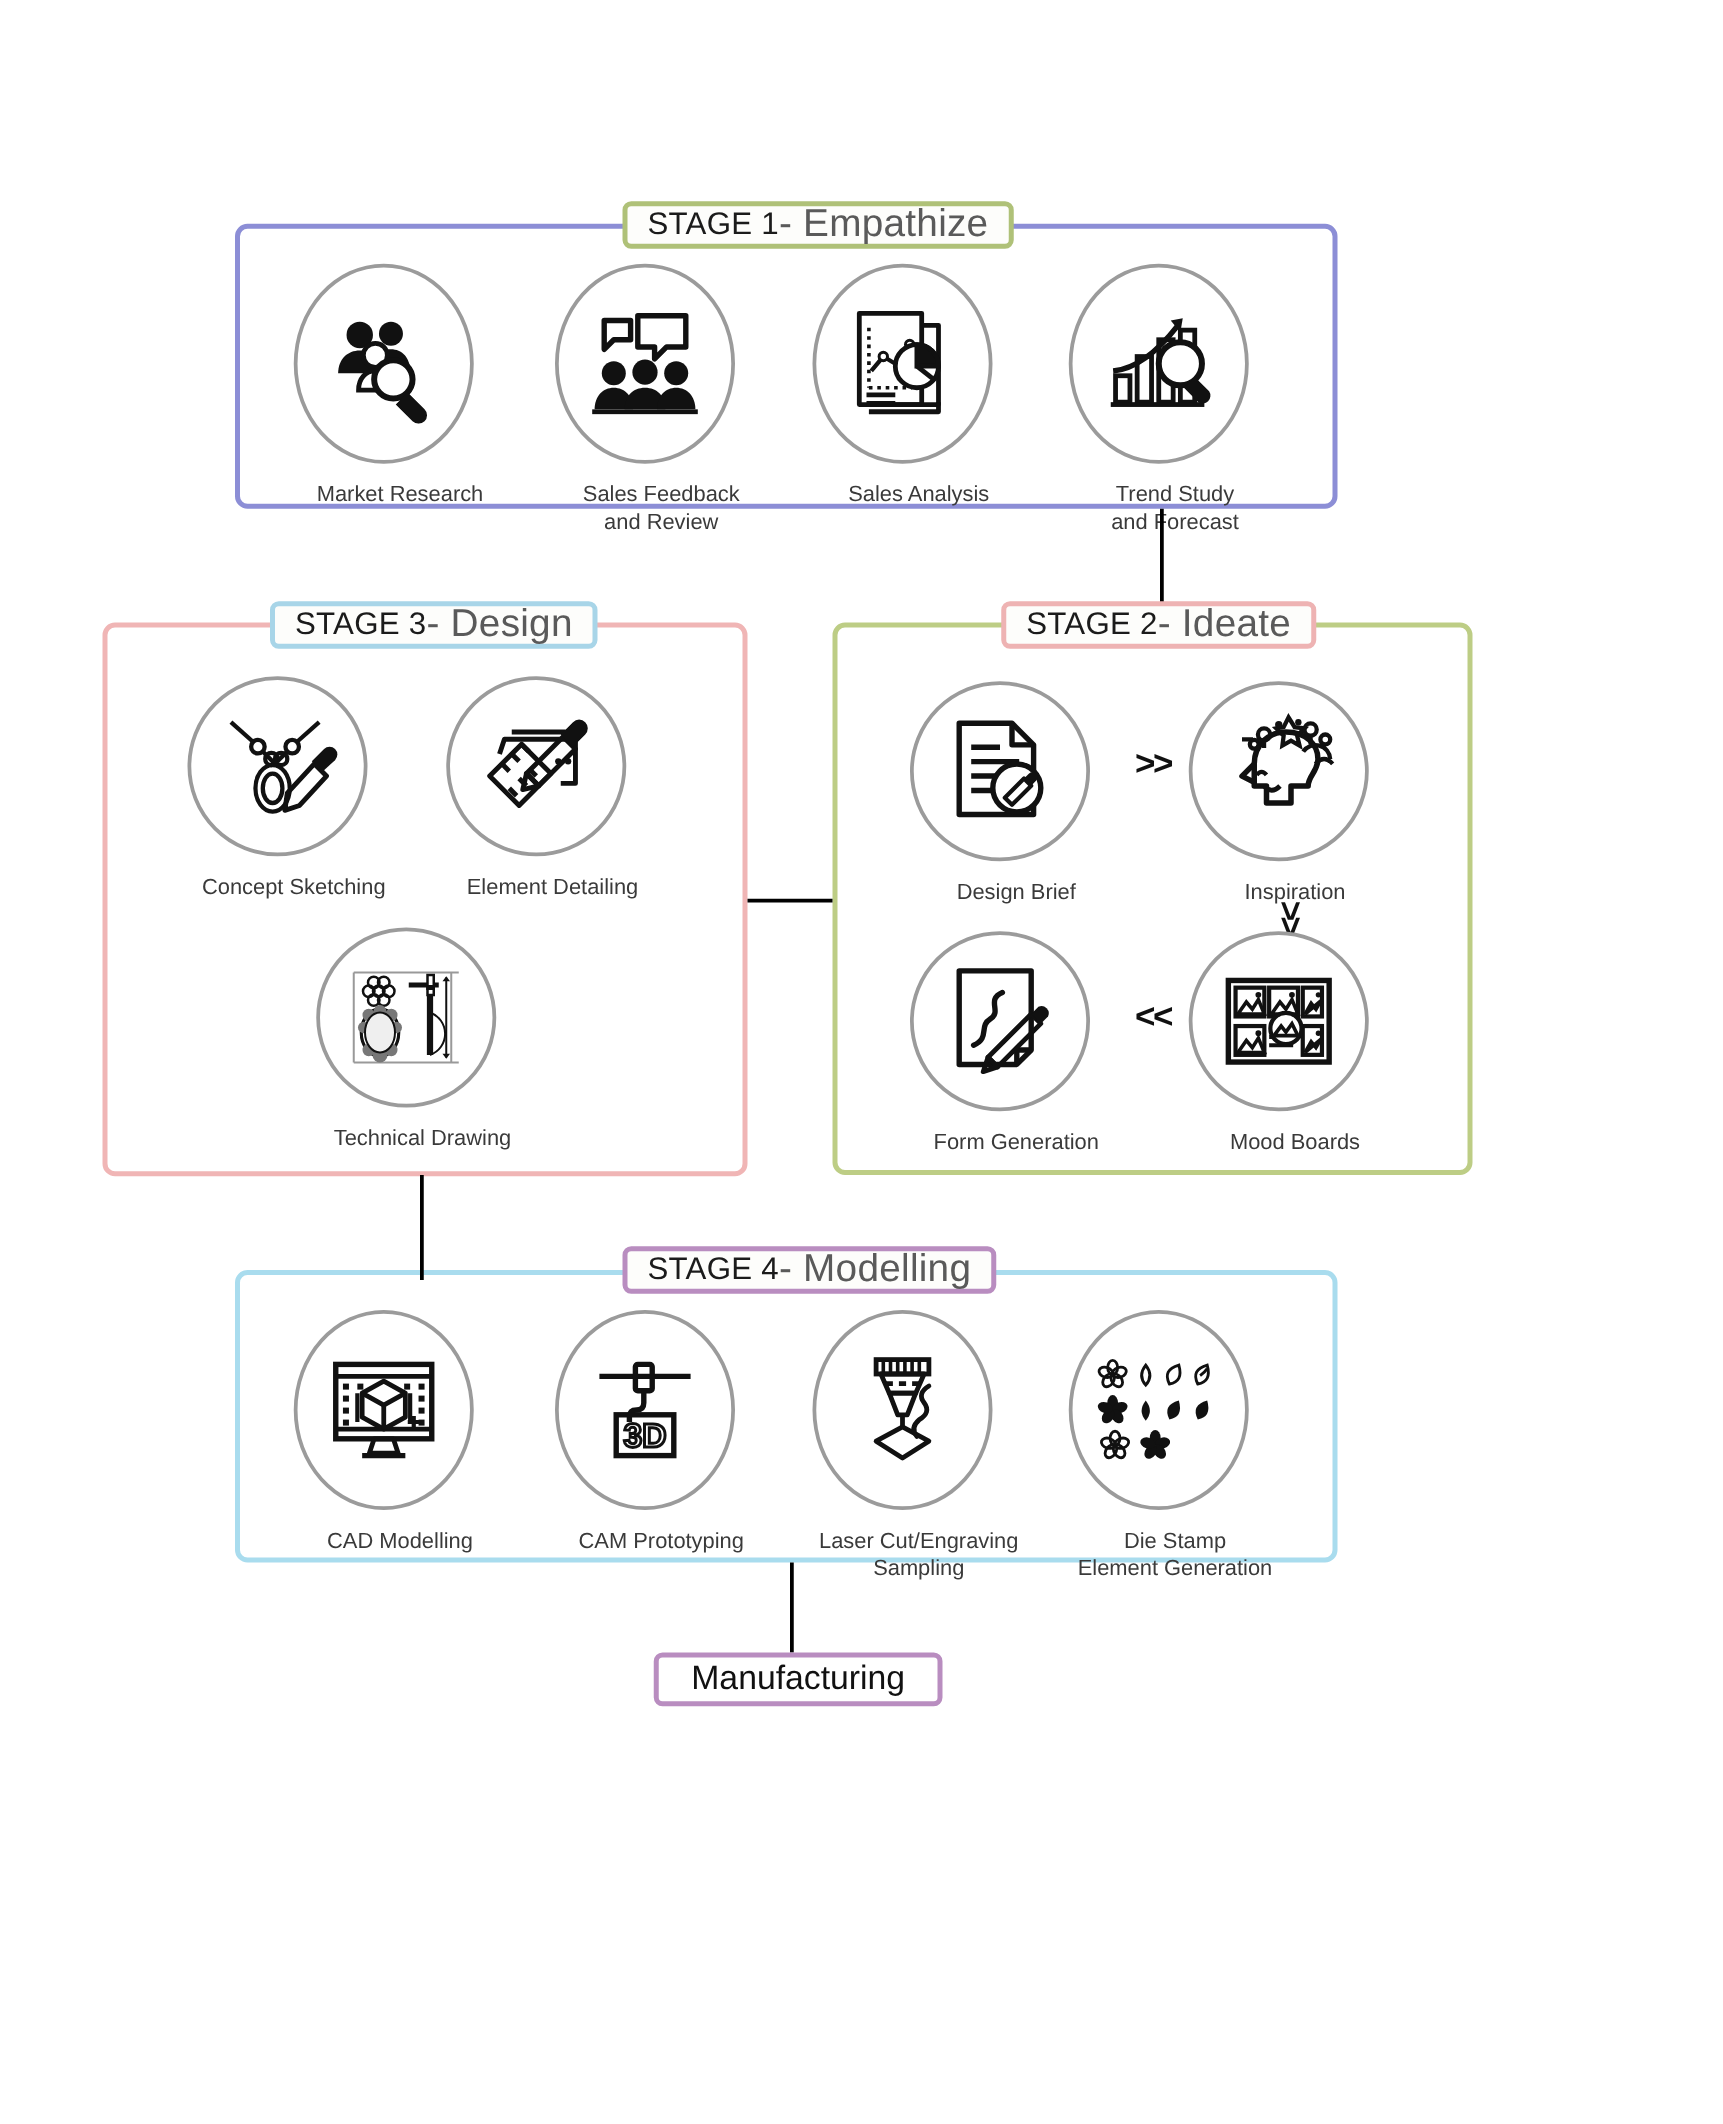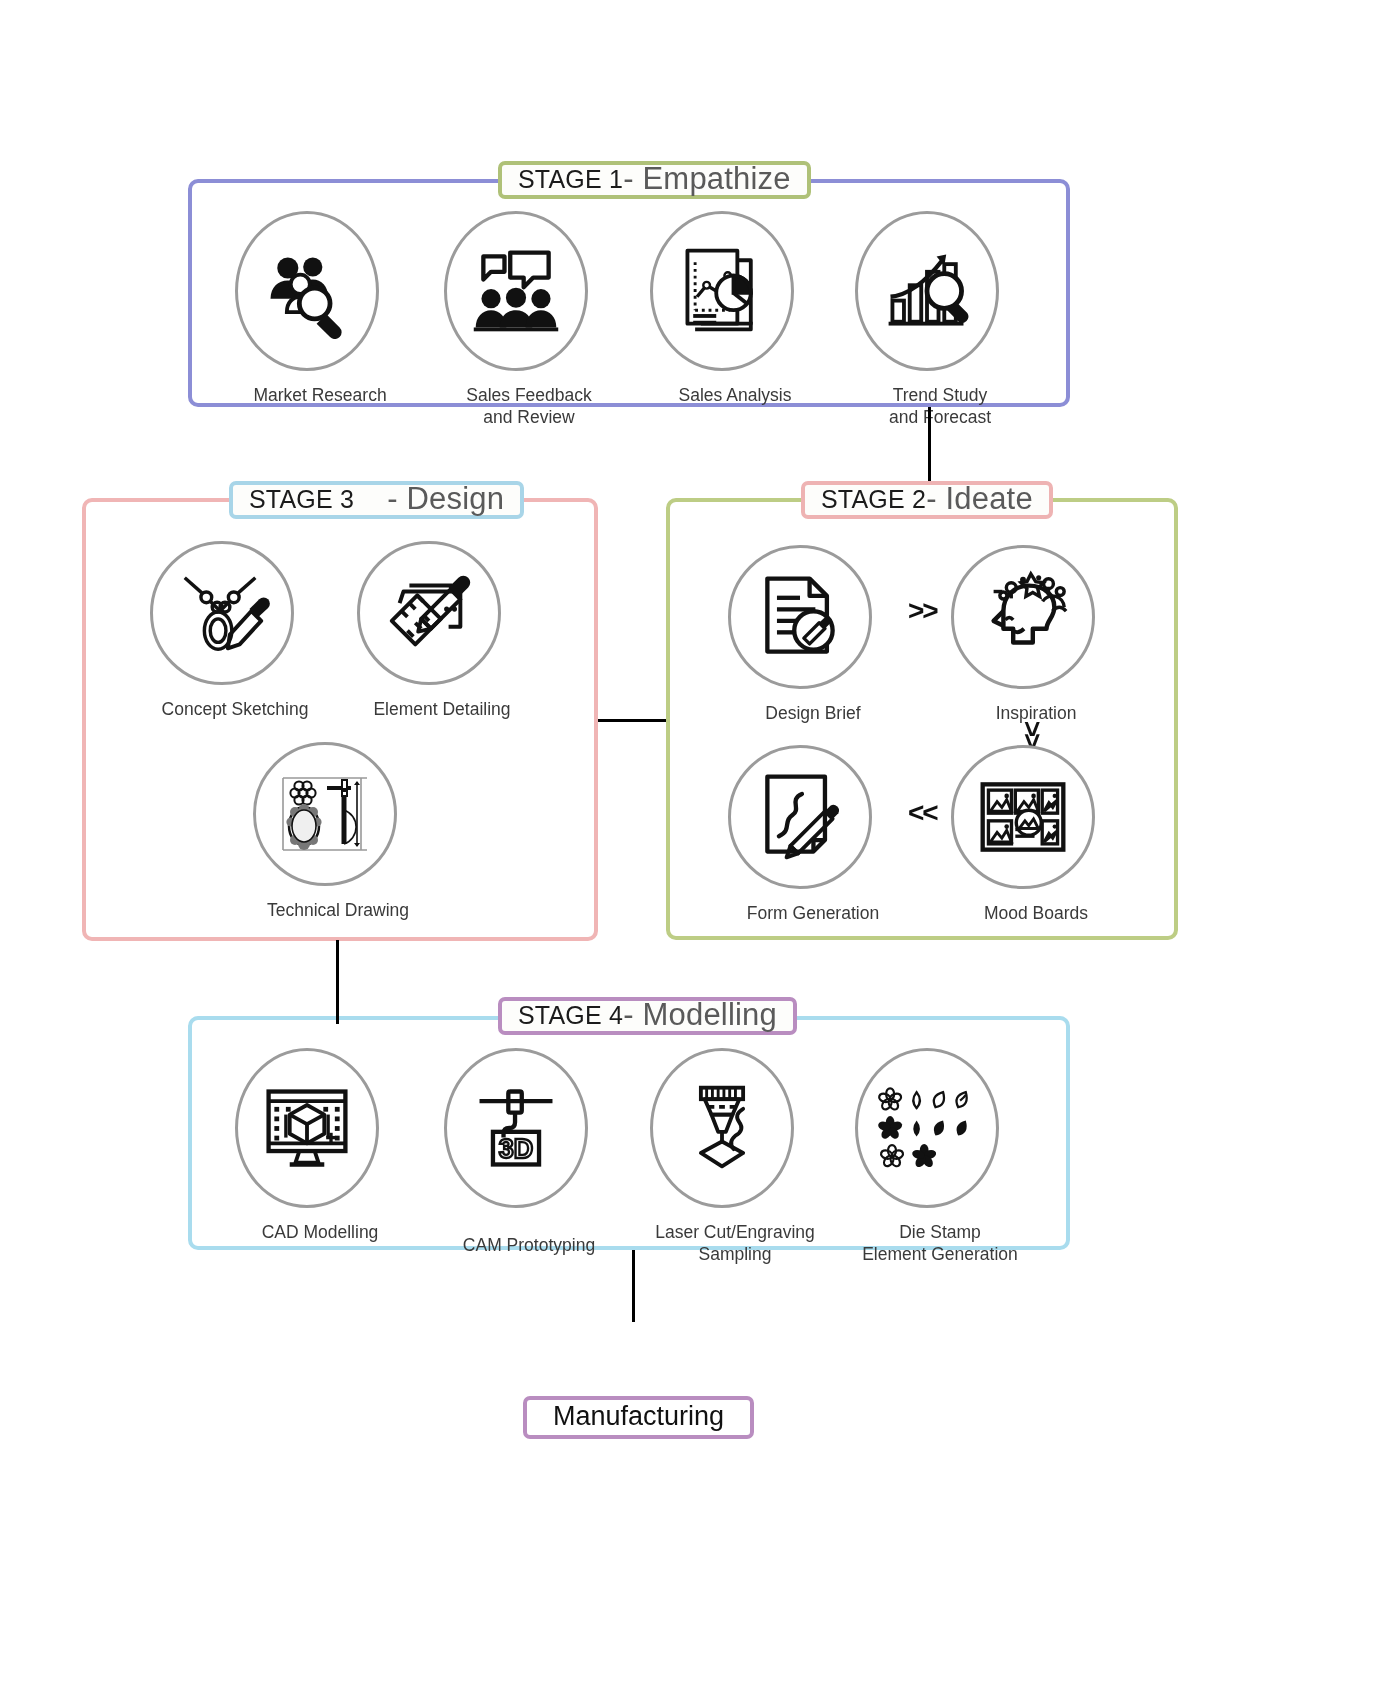--- a/index.html
+++ b/index.html
@@ -220,21 +220,21 @@
         <circle cx="68" cy="50" r="18" fill="#fff" stroke="#111" stroke-width="5"></circle>
         <path d="M80 61 L92 73 a6.5 6.5 0 0 1-9 9 L71 70z" fill="#111"></path>
       </svg>
     </div>
     <div class="node-caption">Trend Study
 and Forecast</div>
   </div>
 
   <div class="stage-box" style="left:82px; top:498px; width:516px; height:443px; border-color:#f0b5b5;"></div>
 
-  <div class="stage-label" style="left:229px; top:481px; height:38px; border-color:#a8d5e8;gap:33px;">
+  <div class="stage-label" style="left:216px; top:481px; height:38px; border-color:#a8d5e8;">
     <span class="lbl-strong">STAGE 3</span>
     <span class="lbl-soft"> - Design</span>
   </div>
 
   <div class="node" style="left:150px; top:541px;">
     <div class="node-circle">
       <svg width="98" height="98" viewBox="0 0 100 100">
         <g fill="none" stroke="#111" stroke-width="3.5">
           <path d="M12 14 L30 30"></path>
             <path d="M38 38 L48 48"></path>
@@ -484,21 +484,21 @@
           <path d="M70 60 h10"></path>
             <path d="M75 55 v10"></path>
         </g>
         <path d="M42 74 h16 l4 12 H38z" fill="none" stroke="#111" stroke-width="4" stroke-linejoin="round"></path>
         <path d="M32 88 h36" stroke="#111" stroke-width="4.5"></path>
       </svg>
     </div>
     <div class="node-caption">CAD Modelling</div>
   </div>
 
-  <div class="node" style="left:444px; top:1048px;gap:13px;">
+  <div class="node" style="left:444px; top:1048px;">
     <div class="node-circle oval">
       <svg width="96" height="96" viewBox="0 0 100 100">
         <path d="M12 22 h76" stroke="#111" stroke-width="4.5"></path>
         <rect x="42" y="12" width="14" height="22" rx="2" fill="none" stroke="#111" stroke-width="4.5"></rect>
         <path d="M49 34 v10 q0 6 -6 6 q-6 0 -6 6 v4" fill="none" stroke="#111" stroke-width="4.5" stroke-linejoin="round"></path>
         <rect x="26" y="54" width="48" height="34" fill="none" stroke="#111" stroke-width="4.5"></rect>
         <text x="50" y="81" font-family="Liberation Sans, sans-serif" font-size="28" font-weight="bold" text-anchor="middle" fill="none" stroke="#111" stroke-width="2.5">3D</text>
       </svg>
     </div>
     <div class="node-caption">CAM Prototyping</div>
@@ -576,17 +576,17 @@
             <ellipse cx="-3.8" cy="5.3" rx="4.6" ry="6.6" transform="rotate(216 -3.8 5.3)"></ellipse>
             <ellipse cx="-6.2" cy="-2" rx="4.6" ry="6.6" transform="rotate(288 -6.2 -2)"></ellipse>
           </g>
         </g>
       </svg>
     </div>
     <div class="node-caption">Die Stamp
 Element Generation</div>
   </div>
 
-  <div class="terminal" style="left:523px; top:1396px; height:43px;">
+  <div class="terminal" style="left:523px; top:1322px; height:43px;">
     <span>Manufacturing</span>
   </div>
 
 </div>
 
 </body></html>

